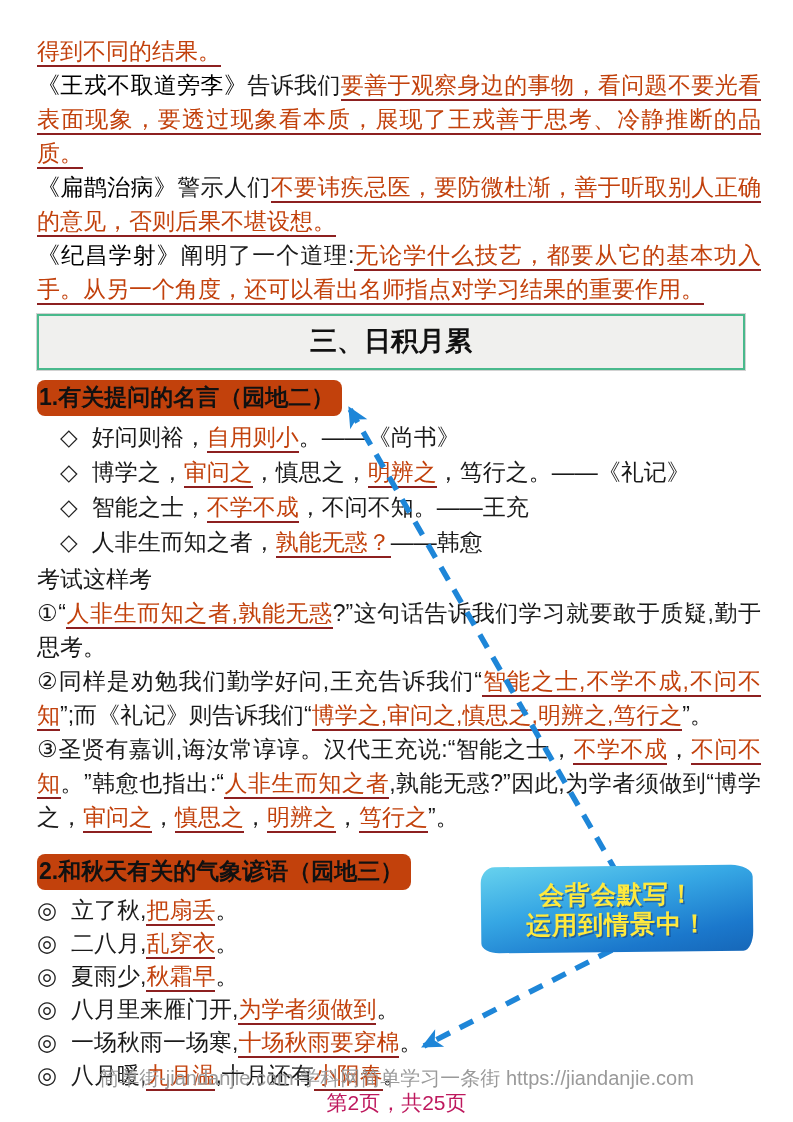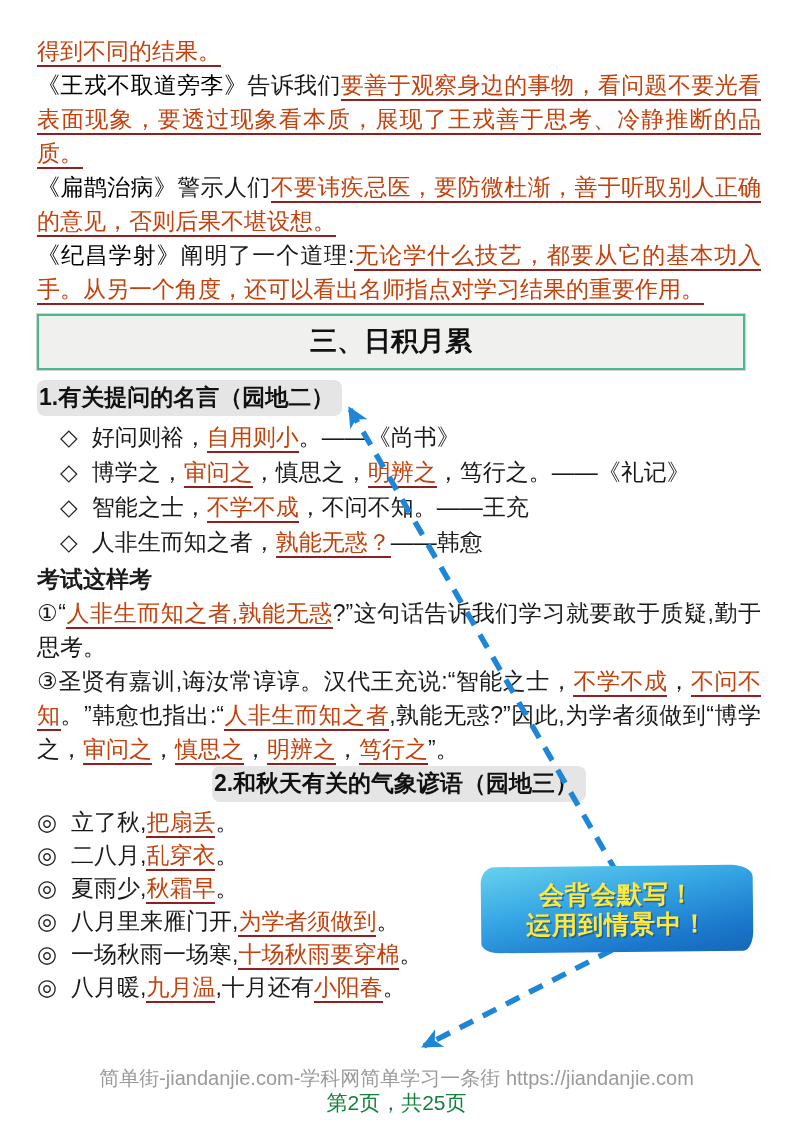--- a/index.html
+++ b/index.html
@@ -14,44 +14,44 @@
   .seg-r{color:#c2410c;border-bottom:2px solid #8d2020;padding-bottom:1px;}
   .seg-b{color:#000000;}
   .section-box{
     margin:8px 16px 10px 0;border:2px solid #49b98c;background:#f0f0ee;
     box-shadow:0 0 0 1px #d2d2d2;text-align:center;padding:7px 0 9px 0;
   }
   .section-box .box-title{font-size:27px;font-weight:bold;color:#111;}
   .sub-title-wrap{margin:2px 0 4px 0;}
   .sub-title{
     display:inline-block;font-size:23px;font-weight:bold;color:#111;
-    background:#e5e5e5;padding:2px 8px 3px 2px;border-radius:8px;
+    background:#c2410c;padding:2px 8px 3px 2px;border-radius:8px;
   }
   .qline{font-size:23px;line-height:35px;white-space:nowrap;margin-left:23px;}
   .qline .bullet{margin-right:14px;color:#222;}
-  .exam-heading{font-size:23px;font-weight:bold;line-height:34px;margin-top:2px;}
+  .exam-heading{font-size:23px;font-weight:normal;line-height:34px;margin-top:2px;}
   .exam-para{font-size:23px;line-height:34px;text-align:justify;}
   .vline{font-size:23px;line-height:33px;white-space:nowrap;}
   .vline .bullet{margin-right:14px;color:#222;}
   .badge{
     position:absolute;left:481px;top:866px;width:272px;height:86px;
     background:linear-gradient(168deg,#67d2ee 0%,#36a7e4 40%,#1b78cc 78%,#1667b8 100%);
     border-radius:14px 22px 10px 18px / 16px 12px 20px 10px;
     display:flex;flex-direction:column;align-items:center;justify-content:center;
     transform:rotate(-0.6deg);
   }
   .badge div{
     color:#ffe93d;font-size:25px;font-weight:bold;line-height:30px;
     letter-spacing:1px;text-shadow:1.5px 1.5px 0 rgba(20,60,120,0.55);
   }
   .arrow-layer{position:absolute;left:0;top:0;width:793px;height:1122px;pointer-events:none;}
   .arrow-line{stroke:#1e86d8;stroke-width:5.5;stroke-dasharray:15 11;fill:none;}
   .footer{position:absolute;left:0;bottom:6px;width:793px;text-align:center;}
   .footer-site{color:#9a9a9a;font-size:20px;line-height:24px;}
-  .footer-page{color:#15803d;font-size:21px;line-height:26px;}
+  .footer-page{color:#be185d;font-size:21px;line-height:26px;}
 </style>
 </head>
 <body>
 
 <div class="page">
 
   <div class="content">
 
     <div class="para"><span class="seg-r">得到不同的结果。</span></div>
     <div class="para"><span class="seg-b">《王戎不取道旁李》</span><span class="seg-k">告诉我们</span><span class="seg-r">要善于观察身边的事物，看问题不要光看表面现象，要透过现象看本质，展现了王戎善于思考、冷静推断的品质。</span></div>
@@ -75,23 +75,24 @@
     <div class="qline">
       <span class="bullet">◇</span><span><span class="seg-k">智能之士，</span><span class="seg-r">不学不成</span><span class="seg-k">，不问不知。——王充</span></span>
     </div>
     <div class="qline">
       <span class="bullet">◇</span><span><span class="seg-k">人非生而知之者，</span><span class="seg-r">孰能无惑？</span><span class="seg-k">——韩愈</span></span>
     </div>
 
     <div class="exam-heading">考试这样考</div>
 
     <div class="exam-para"><span class="seg-k">①“</span><span class="seg-r">人非生而知之者,孰能无惑</span><span class="seg-k">?”这句话告诉我们学习就要敢于质疑,勤于思考。</span></div>
+    <div class="exam-para"><span class="seg-k">②同样是劝勉我们勤学好问,王充告诉我们“</span><span class="seg-r">智能之士,不学不成,不问不知</span><span class="seg-k">”;而《礼记》则告诉我们“</span><span class="seg-r">博学之,审问之,慎思之,明辨之,笃行之</span><span class="seg-k">”。</span></div>
     <div class="exam-para"><span class="seg-k">③圣贤有嘉训,诲汝常谆谆。汉代王充说:“智能之士，</span><span class="seg-r">不学不成</span><span class="seg-k">，</span><span class="seg-r">不问不知</span><span class="seg-k">。”韩愈也指出:“</span><span class="seg-r">人非生而知之者</span><span class="seg-k">,孰能无惑?”因此,为学者须做到“博学之，</span><span class="seg-r">审问之</span><span class="seg-k">，</span><span class="seg-r">慎思之</span><span class="seg-k">，</span><span class="seg-r">明辨之</span><span class="seg-k">，</span><span class="seg-r">笃行之</span><span class="seg-k">”。</span></div>
 
-    <div class="sub-title-wrap" style="margin-top:0;text-align:center;">
+    <div class="sub-title-wrap" style="margin-top:20px;">
       <span class="sub-title">2.和秋天有关的气象谚语（园地三）</span>
     </div>
 
     <div class="vline">
       <span class="bullet">◎</span><span><span class="seg-k">立了秋,</span><span class="seg-r">把扇丢</span><span class="seg-k">。</span></span>
     </div>
     <div class="vline">
       <span class="bullet">◎</span><span><span class="seg-k">二八月,</span><span class="seg-r">乱穿衣</span><span class="seg-k">。</span></span>
     </div>
     <div class="vline">

